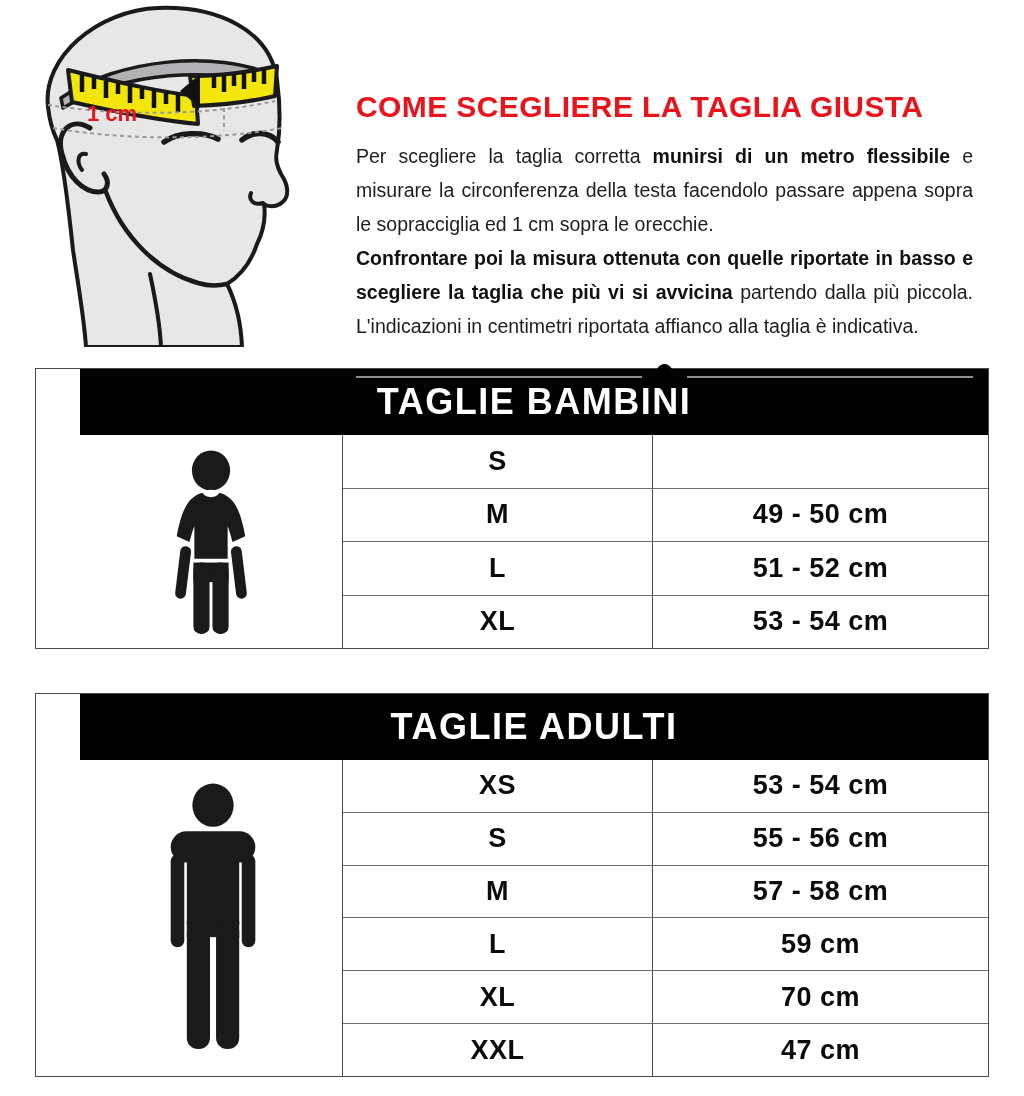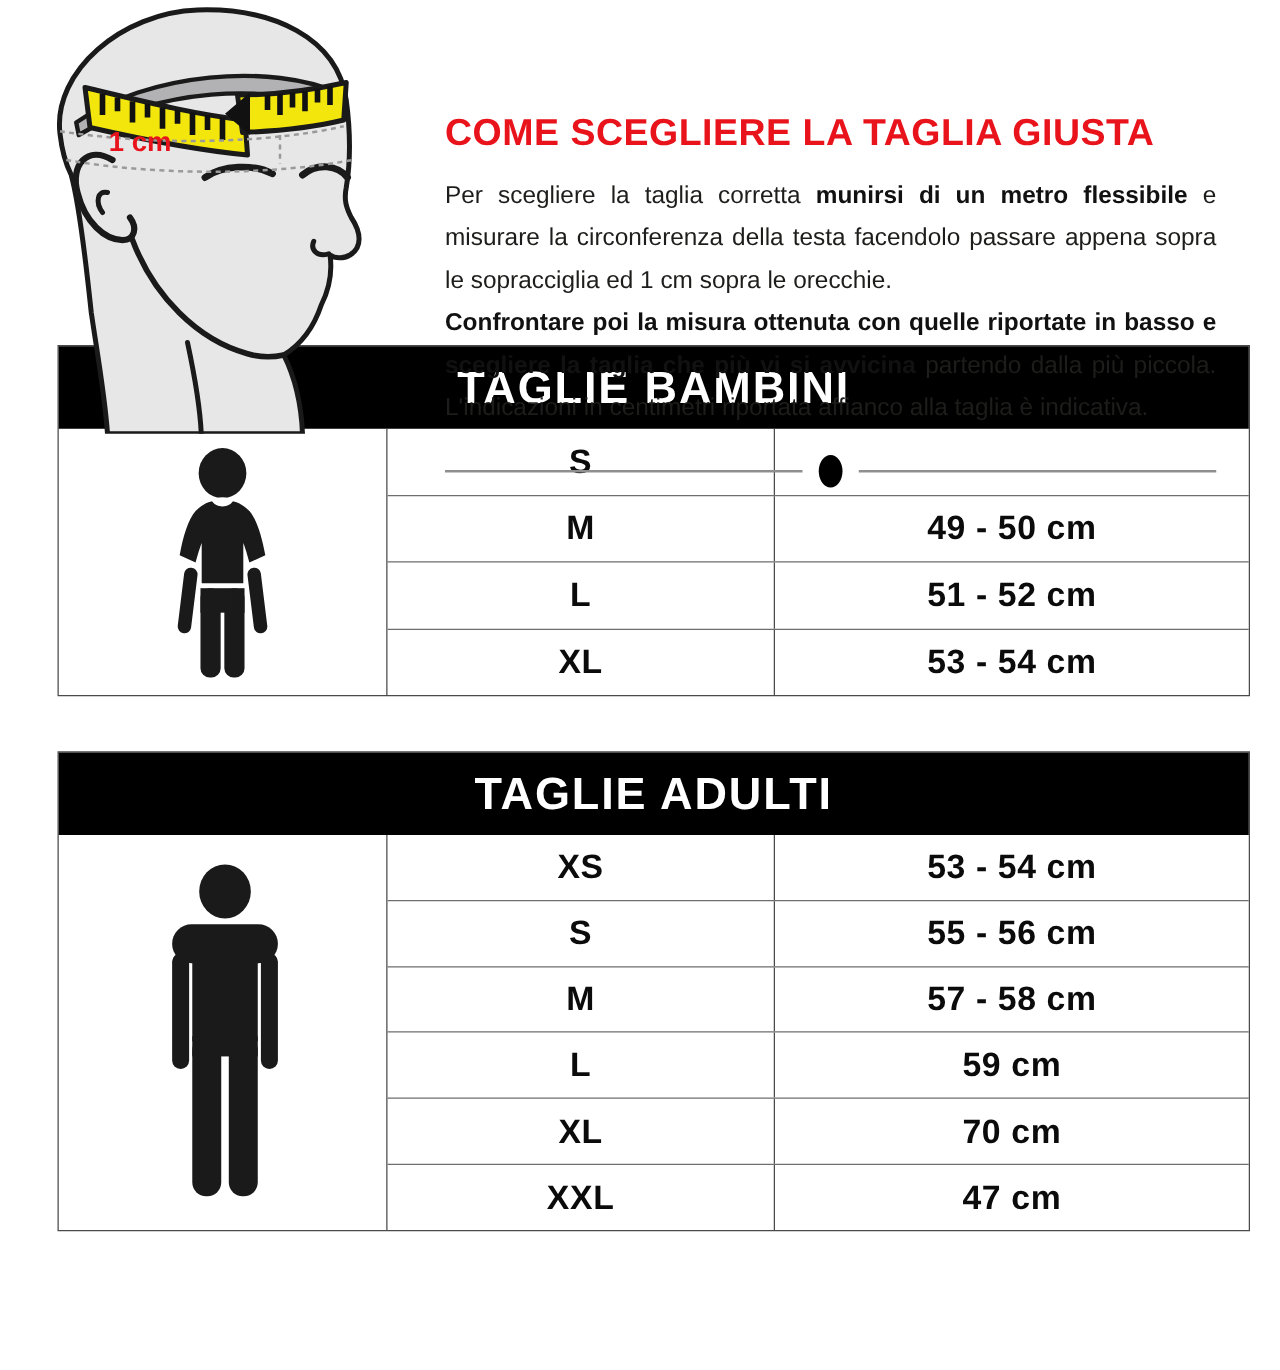--- a/index.html
+++ b/index.html
@@ -5,43 +5,44 @@
   * { margin:0; padding:0; box-sizing:border-box; }
   html,body { background:#ffffff; }
   body {
     width:1024px; height:1096px;
     font-family:"Liberation Sans", sans-serif;
     color:#1d1d1b;
     overflow:hidden;
   }
 
   
-  .top-section { position:relative; height:276px; }
+  .top-section { position:relative; height:368px; }
 
   .illus { position:absolute; left:28px; top:2px; width:305px; height:345px; }
 
   .intro { position:absolute; left:356px; top:90px; width:617px; }
   .guide-title {
     font-size:30px; font-weight:bold; letter-spacing:0.4px;
     color:#e8131b; margin-bottom:15px; white-space:nowrap;
   }
   .guide-text {
     font-size:19.5px; line-height:34px; text-align:justify;
     color:#1d1d1b;
   }
   .guide-text b { font-weight:bold; color:#111; }
 
   .divider { margin-top:21px; display:flex; align-items:center; }
   .divider .line { flex:1; height:1.5px; background:#8f8f8f; }
   .divider .dot { width:19px; height:26px; background:#000; border-radius:50%; margin:0 13px; flex:0 0 auto; }
 
   
   .size-table {
-    width:954px; margin-left:46px;
+    width:954px; margin-left:35px;
     border:1.5px solid #4a4a4a;
+    padding-left:44px;
   }
   .adult-table { margin-top:44px; }
 
   .table-header {
     height:66px; background:#000; color:#fff;
     display:flex; align-items:center; justify-content:center;
     font-size:36px; font-weight:bold; letter-spacing:1.5px;
   }
 
   .table-body { display:flex; }

